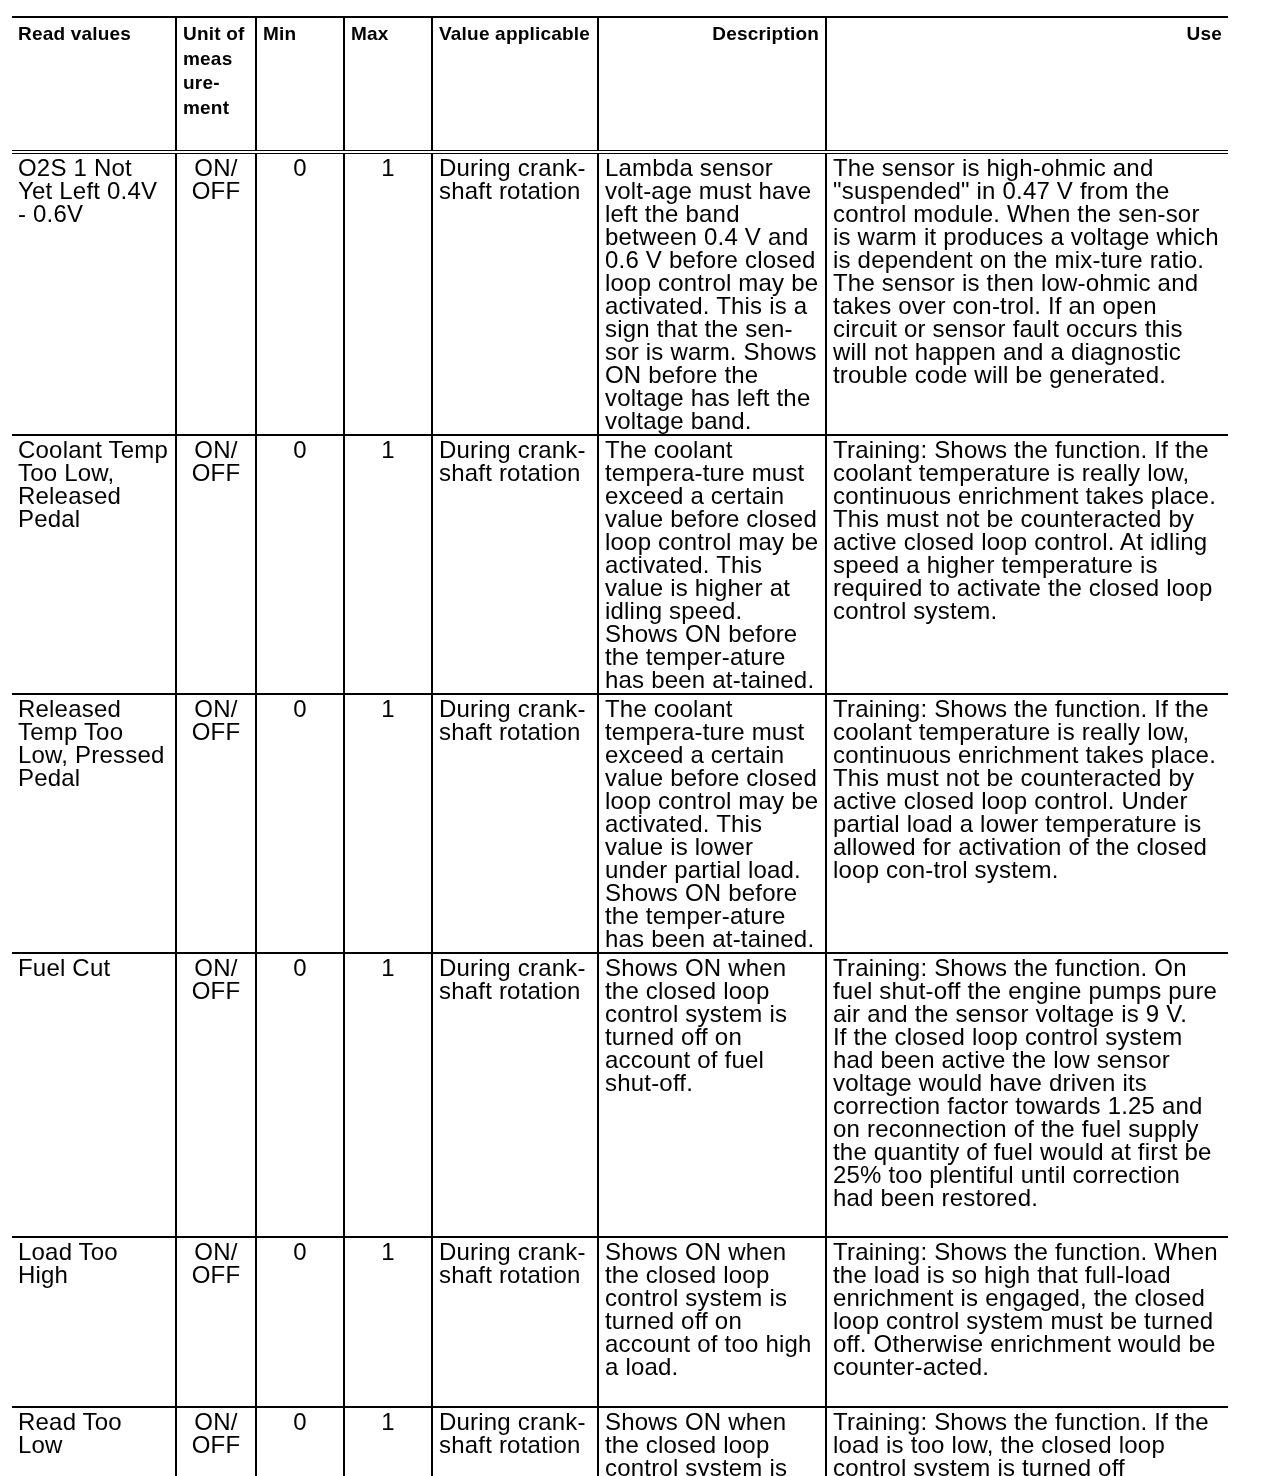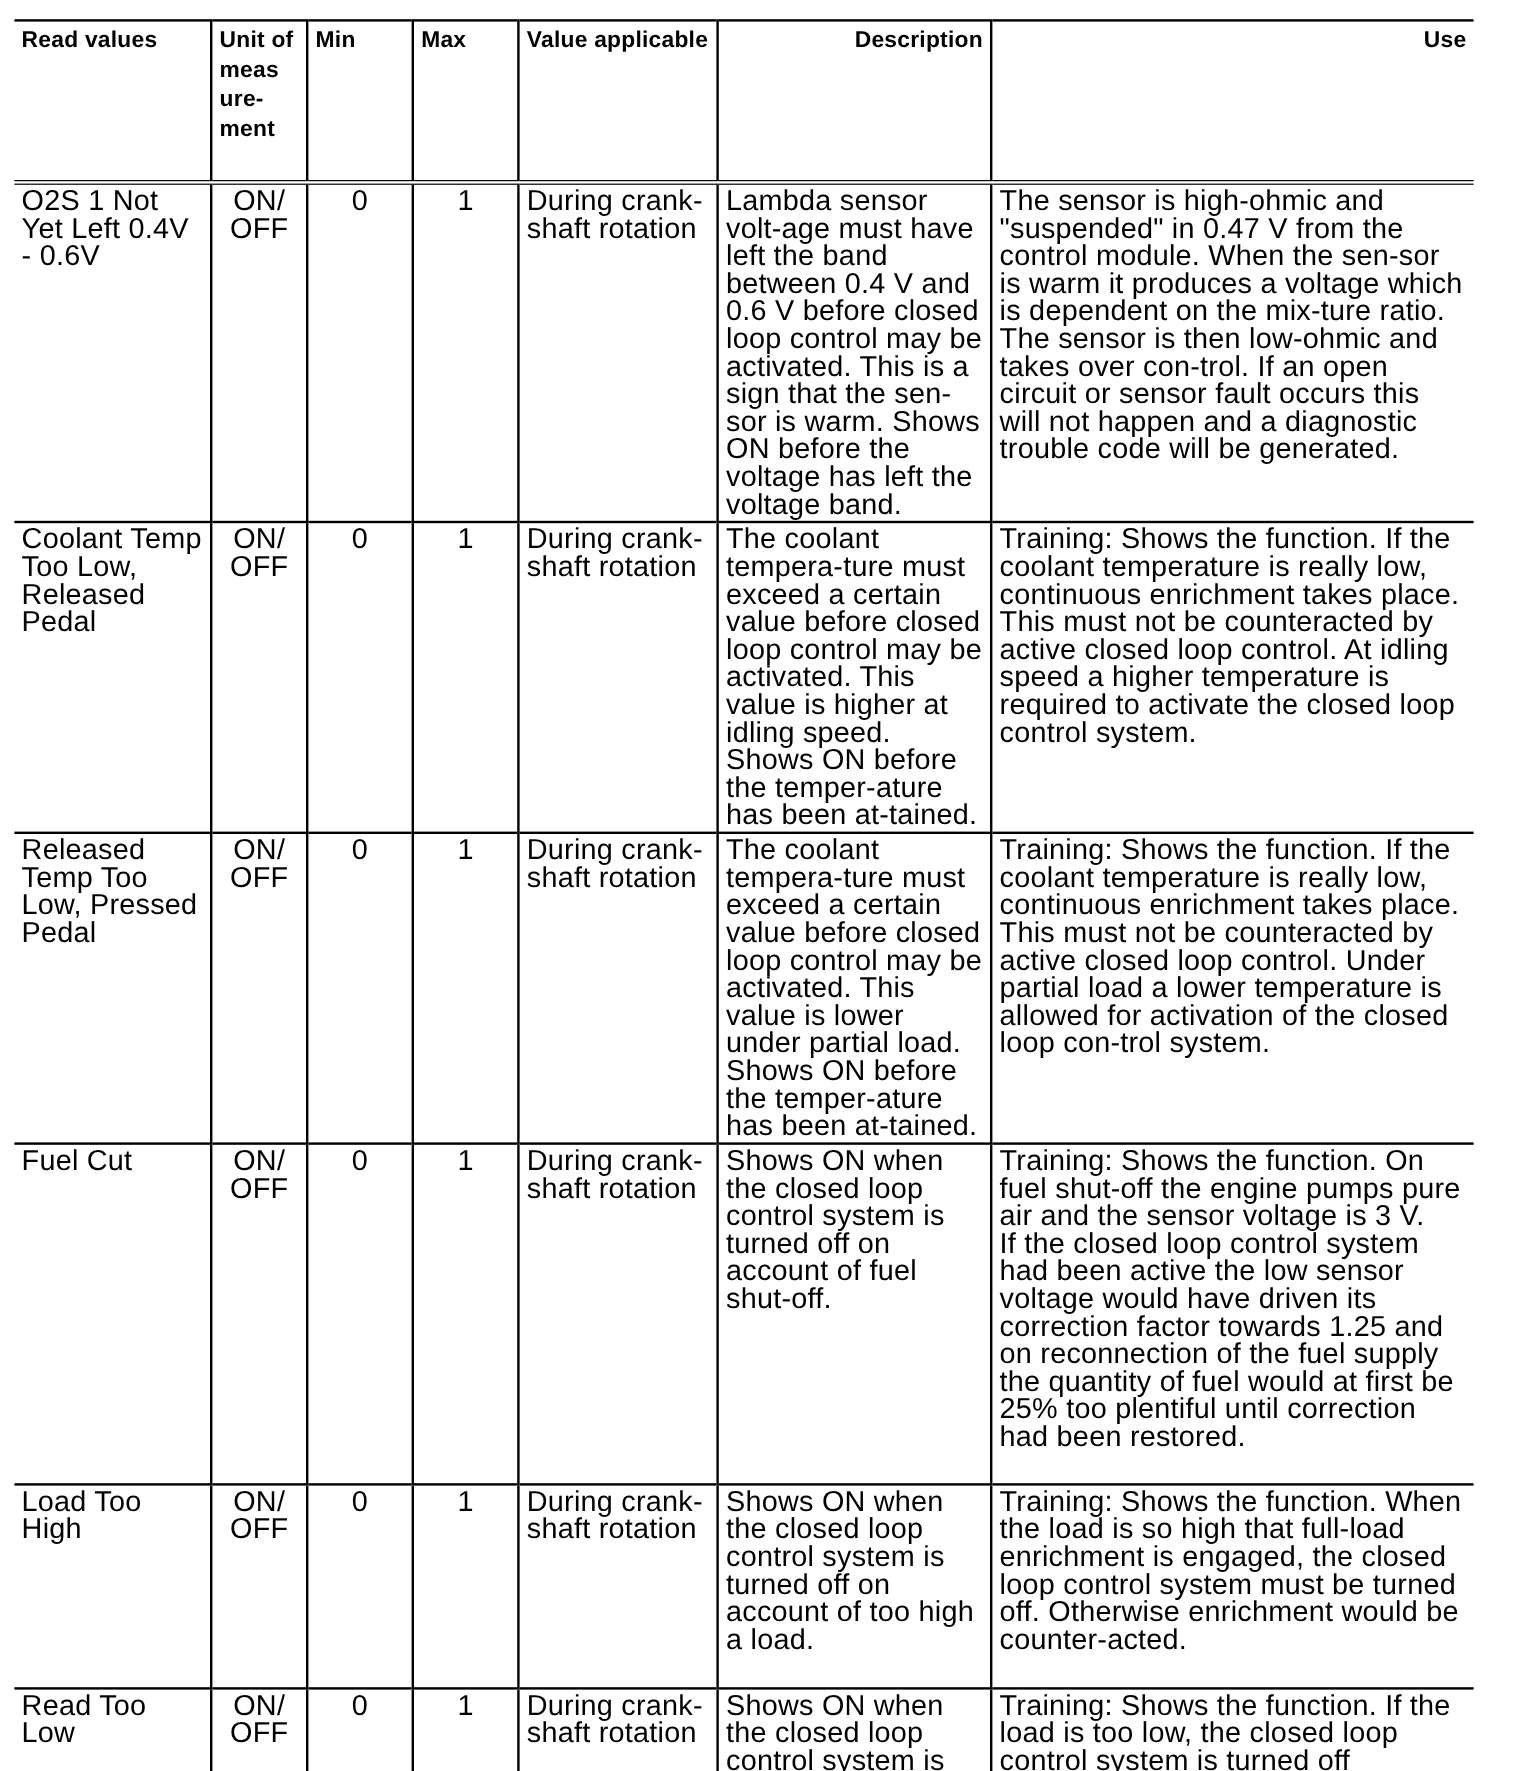--- a/index.html
+++ b/index.html
@@ -119,21 +119,21 @@
       <td>Training: Shows the function. If the coolant temperature is really low, continuous enrichment takes place. This must not be counteracted by active closed loop control. Under partial load a lower temperature is allowed for activation of the closed loop con-trol system.</td>
     </tr>
     <tr class="row-4">
       <td class="first-col">Fuel Cut</td>
       <td class="center">ON/ OFF</td>
       <td class="num-min">0</td>
       <td class="num-max">1</td>
       <td>During crank-shaft rotation</td>
       <td>Shows ON when the closed loop control system is turned off on account of fuel shut-off.</td>
       <td>
-        <div>Training: Shows the function. On fuel shut-off the engine pumps pure air and the sensor voltage is 3 V.</div>
+        <div>Training: Shows the function. On fuel shut-off the engine pumps pure air and the sensor voltage is 9 V.</div>
         <div>If the closed loop control system had been active the low sensor voltage would have driven its correction factor towards 1.25 and on reconnection of the fuel supply the quantity of fuel would at first be 25% too plentiful until correction had been restored.</div>
       </td>
     </tr>
     <tr class="row-5">
       <td class="first-col">Load Too High</td>
       <td class="center">ON/ OFF</td>
       <td class="num-min">0</td>
       <td class="num-max">1</td>
       <td>During crank-shaft rotation</td>
       <td>Shows ON when the closed loop control system is turned off on account of too high a load.</td>

